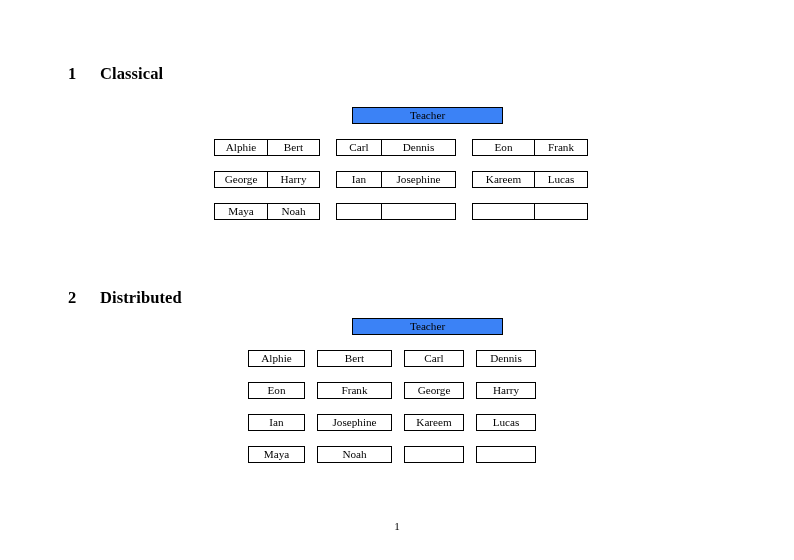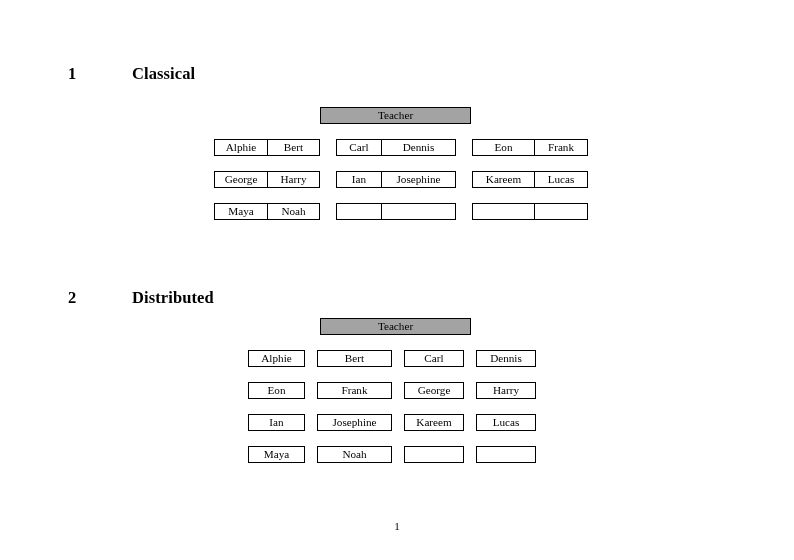--- a/index.html
+++ b/index.html
@@ -29,21 +29,20 @@
     letter-spacing: 0.1px;
     white-space: nowrap;
     line-height: 1;
   }
   .section-heading .sec-num {
     display: inline-block;
     width: 32px;
   }
   .section-heading .sec-title {
     display: inline-block;
-    margin-left: 32px;
   }
 
   #heading-classical { left: 68px; top: 66px; }
   #heading-distributed { left: 68px; top: 290px; }
 
   
   .box {
     box-sizing: border-box;
     border: 1px solid #000000;
     height: 17px;
@@ -56,21 +55,22 @@
   }
 
   .teacher-box {
     position: absolute;
     box-sizing: border-box;
     border: 1px solid #000000;
     height: 17px;
     line-height: 15px;
     text-align: center;
     font-size: 11.2px;
-    background: #a3a3a3;
+    background: #3b82f6;
+    margin-left: 32px;
   }
 
   
   #classical-teacher { left: 320px; top: 107px; width: 151px; }
 
   .classical-groups {
     position: absolute;
     top: 139px;
     left: 214px;
     display: flex;

